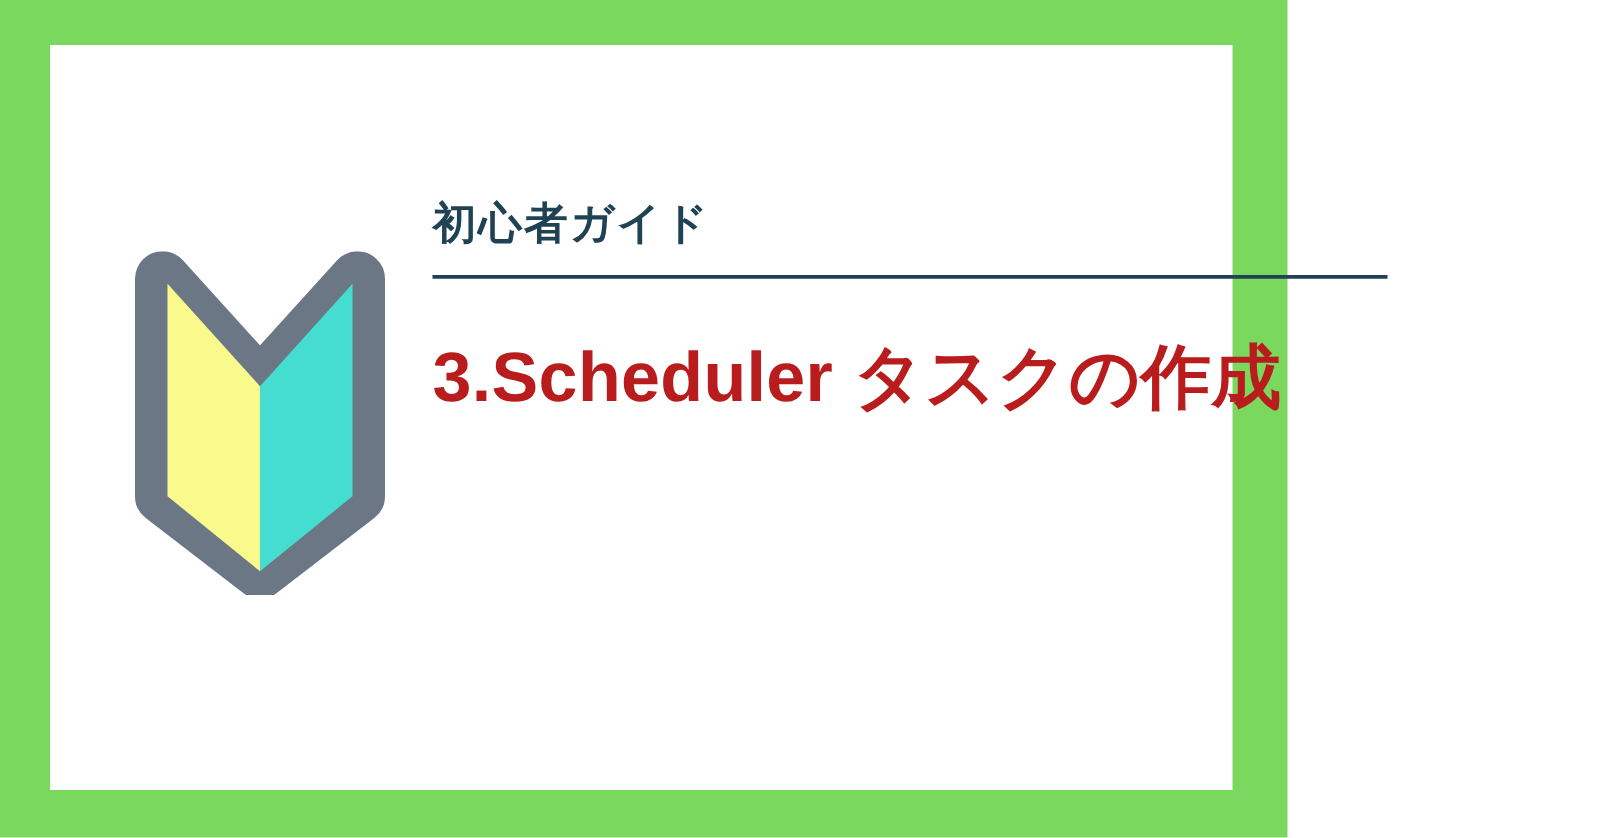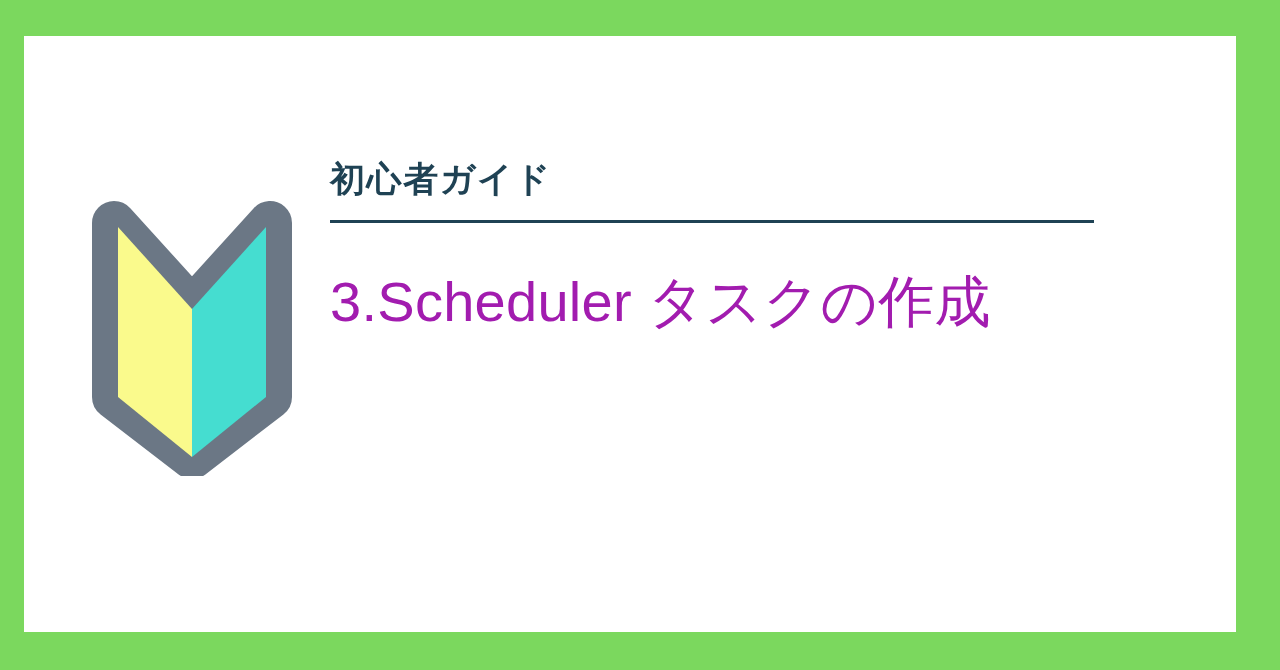--- a/index.html
+++ b/index.html
@@ -11,25 +11,25 @@
     width: 1280px;
     height: 670px;
     overflow: hidden;
     font-family: "Liberation Sans", "DejaVu Sans", sans-serif;
     background: #ffffff;
   }
 
   
   .card {
     position: relative;
-    width: 1280px;
+    width: 1030px;
     height: 670px;
     box-sizing: border-box;
     background: #7bd85e;          
-    padding: 36px 44px 38px 24px;  
+    padding: 36px 44px 38px 40px;  
   }
 
   .panel {
     position: relative;
     width: 100%;
     height: 100%;
     background: #ffffff;
     box-sizing: border-box;
   }
 
@@ -67,24 +67,24 @@
   .rule {
     margin-top: 21px;
     width: 764px;
     height: 3px;
     background: #1f4254;
   }
 
   .headline {
     margin-top: 45px;
     font-size: 56px;
-    font-weight: 400;
+    font-weight: 700;
     line-height: 1.22;
     letter-spacing: 0.005em;
-    color: #a21caf;
+    color: #b91c1c;
     white-space: nowrap;
   }
 </style>
 </head>
 <body>
 
 <div class="card">
   <div class="panel">
 
     <div class="logo-wrap">

